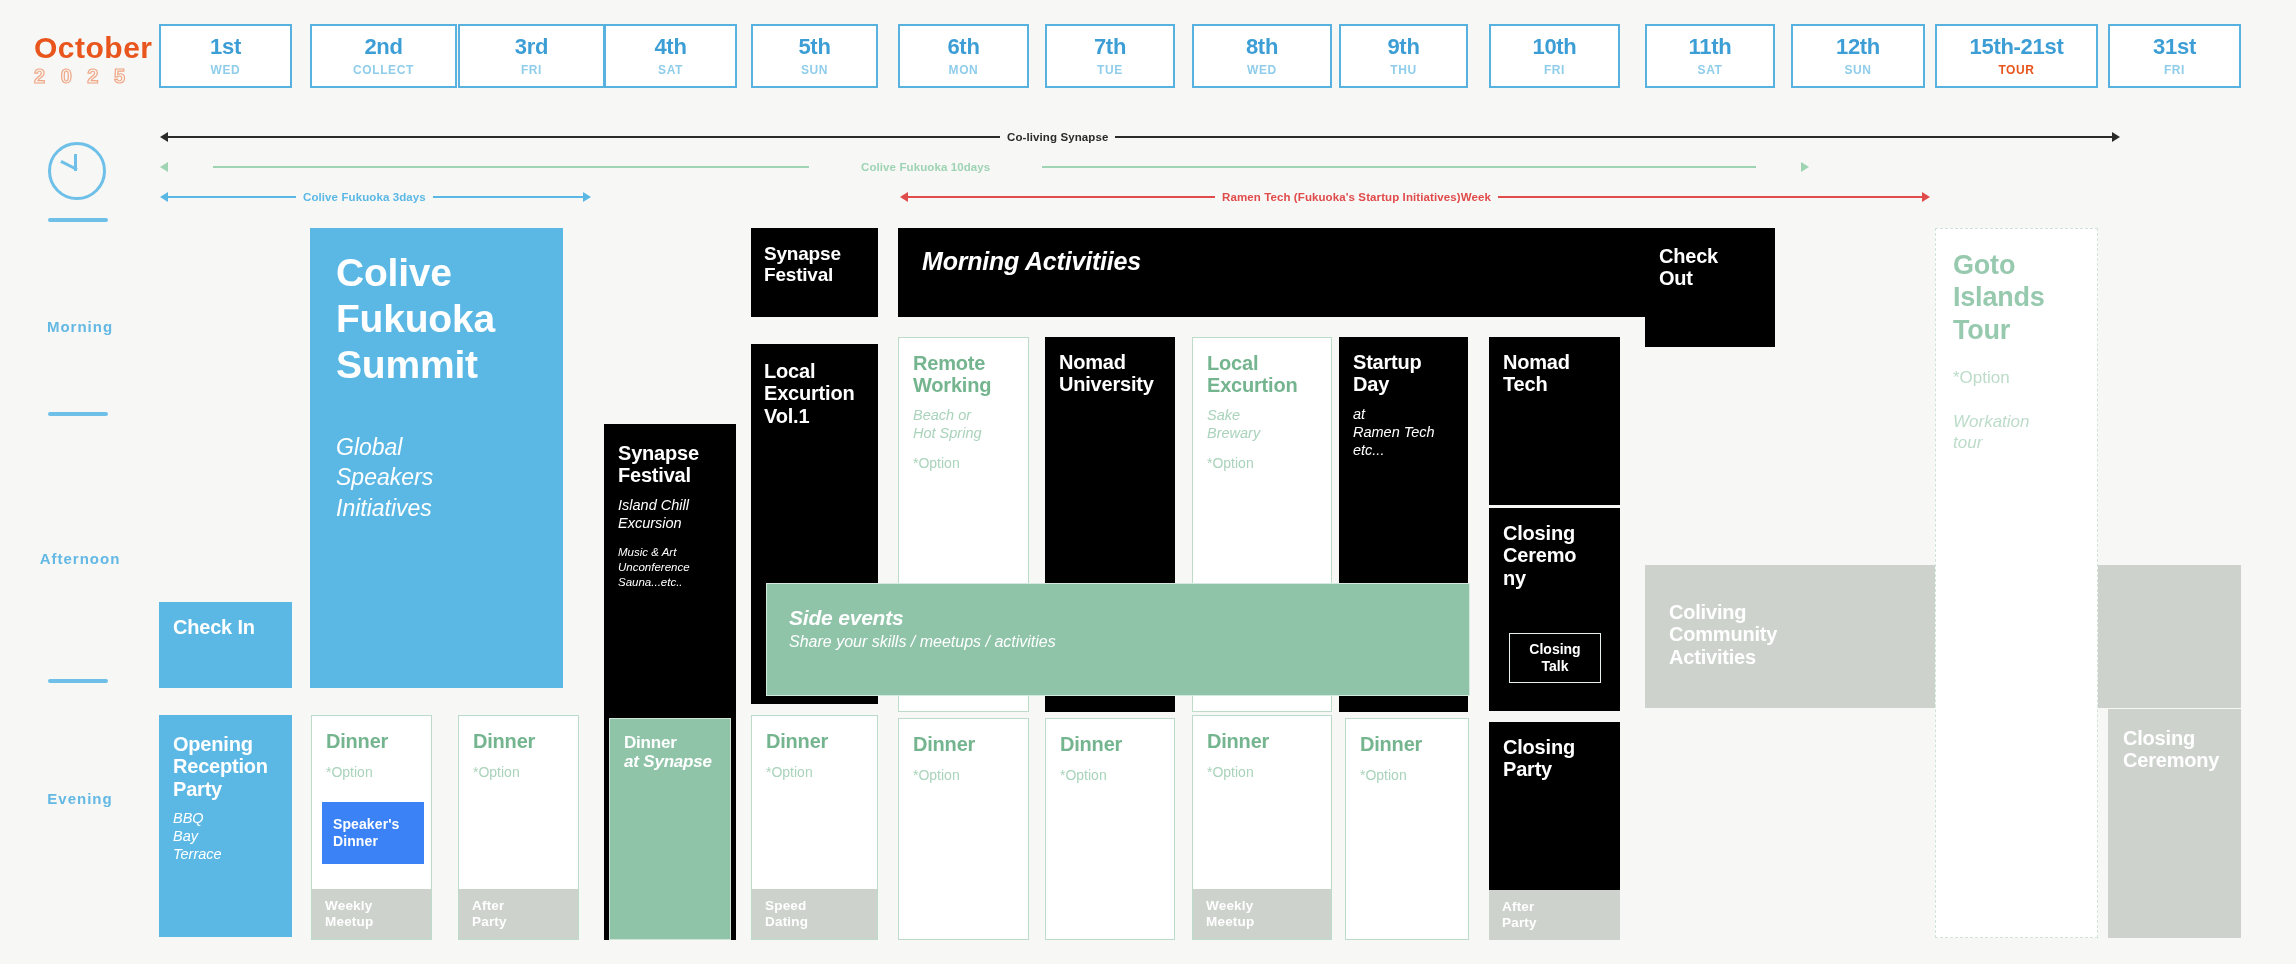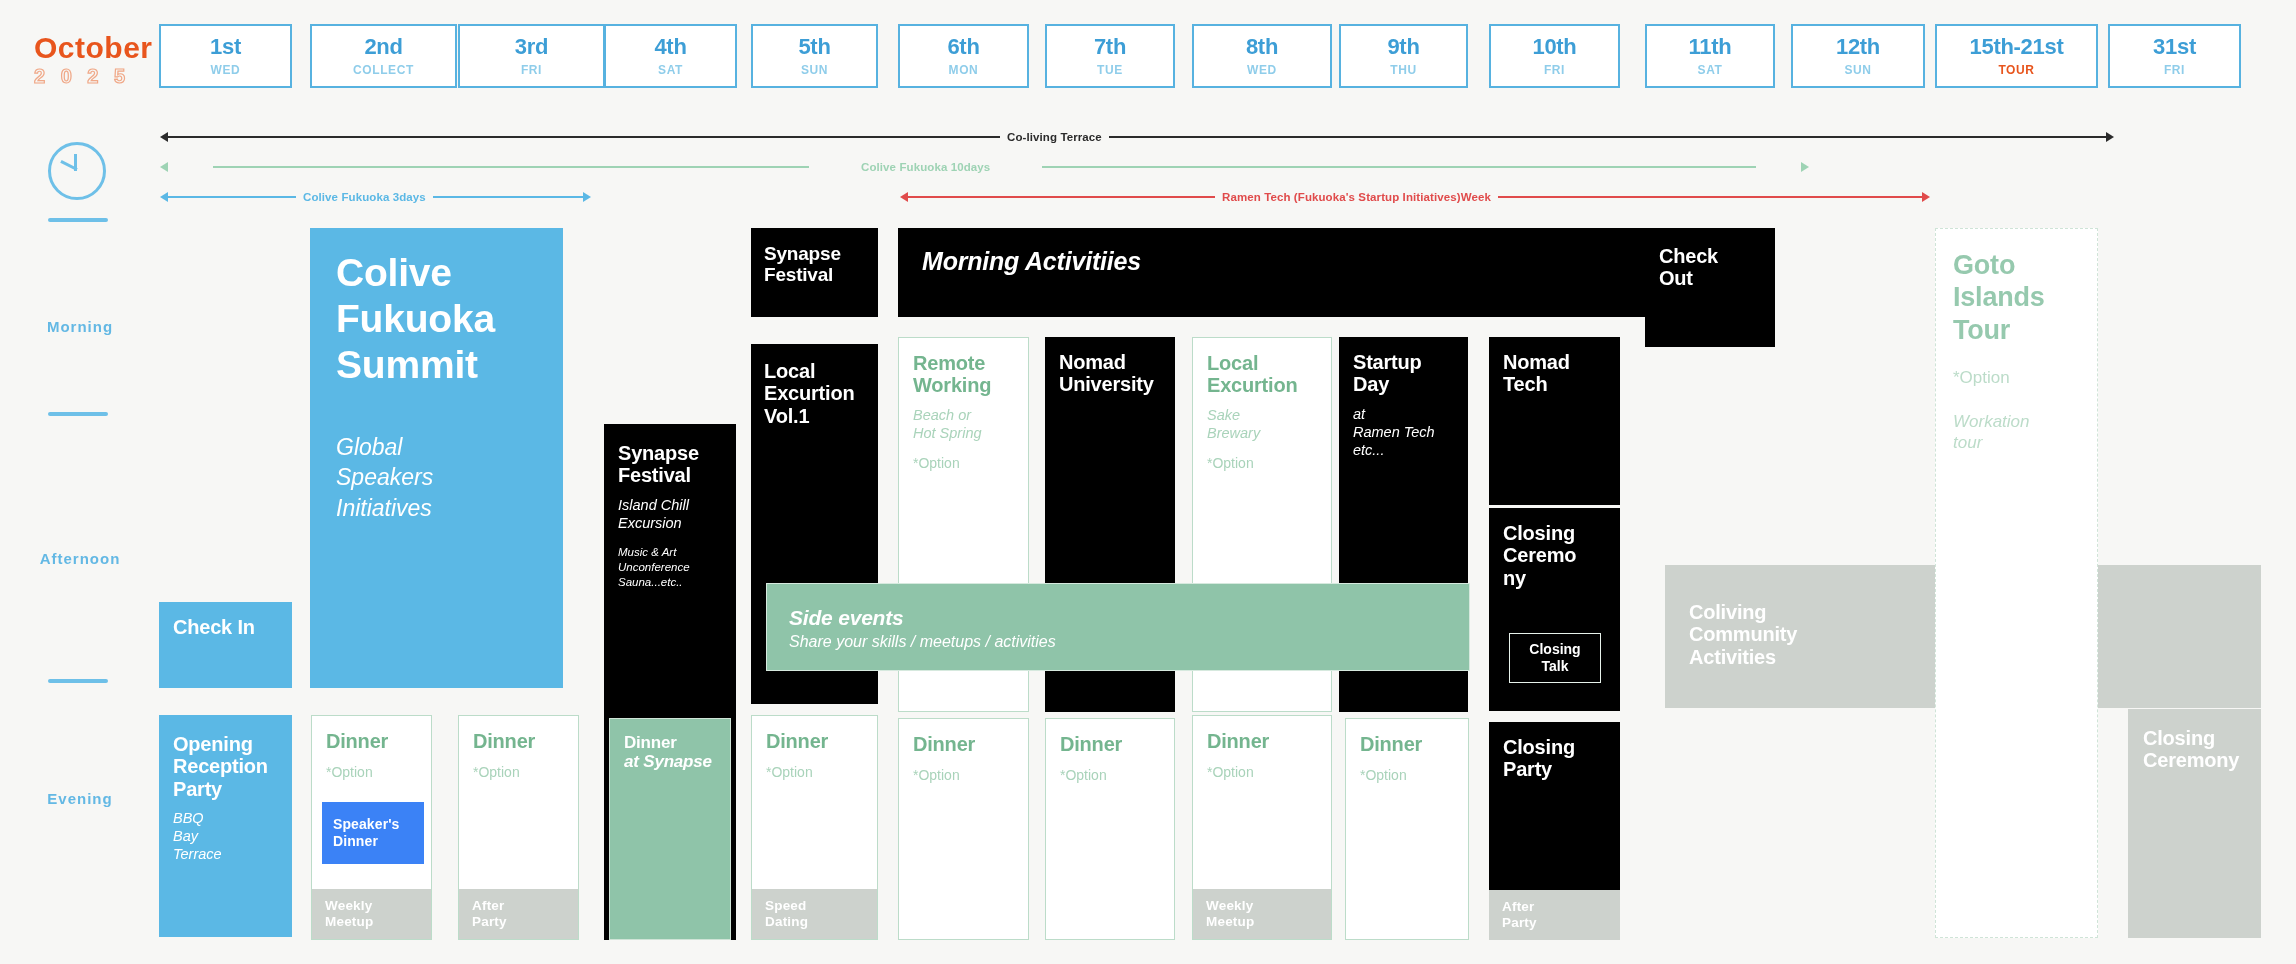--- a/index.html
+++ b/index.html
@@ -40,21 +40,21 @@
   .blk .t  { font-size:20px; font-weight:bold; line-height:1.12; letter-spacing:-0.2px;}
   .blk .s  { font-size:14.5px; font-style:italic; line-height:1.24; margin-top:10px; }
   .blk .s2 { font-size:11.5px; font-style:italic; line-height:1.3; margin-top:12px; }
   .blk .o  { font-size:14px; line-height:1.2; margin-top:12px; }
 
   .g-solid { background:#000000; color:#ffffff; }
   .g-out   { background:#ffffff; border:1.5px solid #bcdcc9; }
   .g-out .t { color:#74b58f; }
   .g-out .s, .g-out .o, .g-out .s2 { color:#a9d3ba; }
   .b-solid { background:#5bb8e5; color:#ffffff; }
-  .gray    { background:#cdd2cd; color:#ffffff;margin-left:20px; }
+  .gray    { background:#cdd2cd; color:#ffffff; }
   .dashed  { background:#ffffff; border:1.5px dashed #cfe4d7; }
   .dashed .t { color:#96c9ae; }
   .dashed .o, .dashed .s { color:#bcdcc9; }
 
   .ev-foot { position:absolute; left:0; bottom:0; width:100%; background:#cdd2cd; color:#ffffff;
              font-size:13.5px; font-weight:bold; line-height:1.2; padding:9px 13px; letter-spacing:0.2px;}
 
   .speakers { position:absolute; background:#3b82f6; color:#fff; font-size:14px; font-weight:bold;
               line-height:1.2; padding:14px 11px; letter-spacing:0.1px;}
 
@@ -131,21 +131,21 @@
       <div class="daycell" style="left: 2108px; width: 133px;">
         <div class="dnum">31st</div>
         <div class="dwd">FRI</div>
       </div>
     </div>
 
   <div id="timelines">
       <div class="arrowrow" style="left: 160px; top: 128px; width: 1960px;">
         <div class="ahead" style="border-right: 8px solid rgb(43, 43, 43);"></div>
         <div class="ln" style="background: rgb(43, 43, 43); height: 2.4px; width: 832px;"></div>
-        <div class="lbl" style="color: rgb(43, 43, 43);">Co-living Terrace</div>
+        <div class="lbl" style="color: rgb(43, 43, 43);">Co-living Synapse</div>
         <div class="ln" style="background: rgb(43, 43, 43); height: 2.4px; width: 997px;"></div>
         <div class="ahead" style="border-left: 8px solid rgb(43, 43, 43);"></div>
       </div>
       <div class="arrowrow" style="left: 160px; top: 158px; width: 1470px; gap: 45px;">
         <div class="ahead" style="border-right: 8px solid rgb(158, 211, 180);"></div>
         <div class="ln" style="background: rgb(158, 211, 180); height: 2px; width: 596px;"></div>
         <div class="lbl" style="color: rgb(158, 211, 180);">Colive Fukuoka 10days</div>
         <div class="ln" style="background: rgb(158, 211, 180); height: 2px; width: 714px;"></div>
         <div class="ahead" style="border-left: 8px solid rgb(158, 211, 180);"></div>
       </div>
@@ -276,21 +276,21 @@
   <div class="blk g-solid" style="left:1489px; top:508px; width:131px; height:203px;">
     <div class="t">Closing<br>Ceremo<br>ny</div>
     <div class="closingtalk" style="left:20px; top:125px; width:92px; height:50px;">Closing<br>Talk</div>
   </div>
 
   <div class="blk g-solid" style="left:1489px; top:722px; width:131px; height:218px;">
     <div class="t">Closing<br>Party</div>
     <div class="ev-foot">After<br>Party</div>
   </div>
 
-  <div class="banner" style="left:766px; top:583px; width:704px; height:88px; padding:22px 22px; border:1.5px solid #d6e9de;">
+  <div class="banner" style="left:766px; top:583px; width:704px; height:113px; padding:22px 22px; border:1.5px solid #d6e9de;">
     <div class="bt">Side events</div>
     <div class="bs">Share your skills /  meetups / activities</div>
   </div>
 
   <div class="blk g-solid" style="left:1645px; top:228px; width:130px; height:119px; padding:17px 14px;">
     <div class="t">Check<br>Out</div>
   </div>
 
   <div class="blk gray" style="left:1645px; top:565px; width:596px; height:143px; padding:36px 24px;">
     <div class="t">Coliving<br>Community<br>Activities</div>

